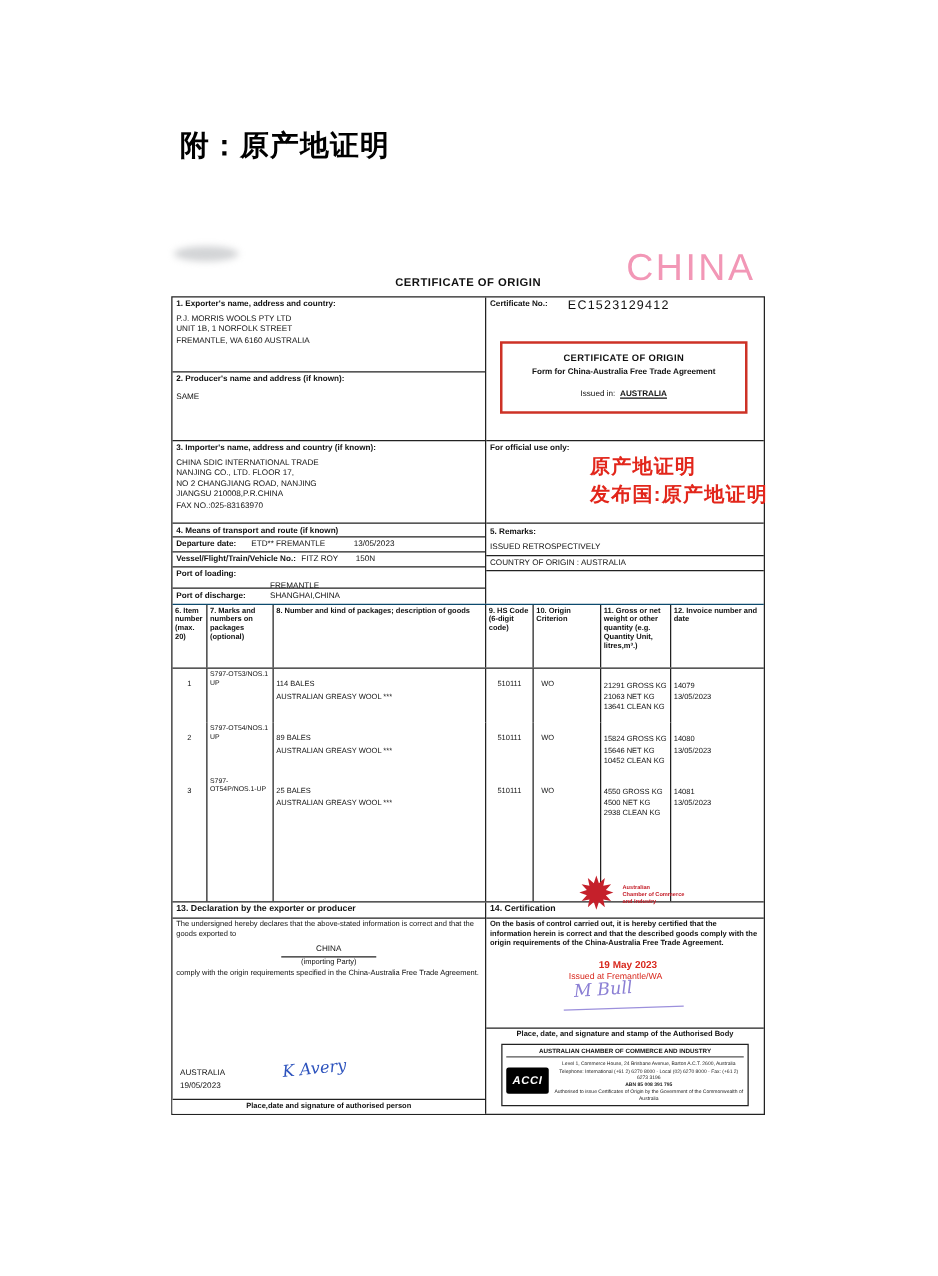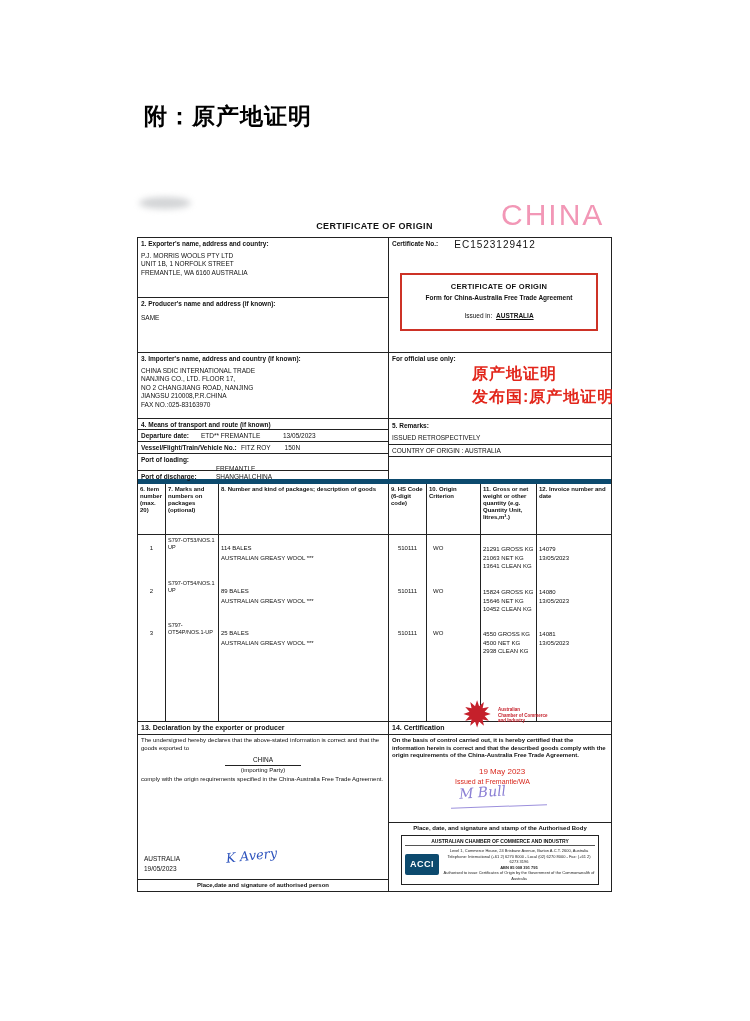--- a/index.html
+++ b/index.html
@@ -4,21 +4,21 @@
 <style>
   *{box-sizing:border-box;margin:0;padding:0}
   html,body{background:#fff}
   body{width:750px;height:1021px;font-family:"Liberation Sans","DejaVu Sans",sans-serif;color:#111;position:relative;overflow:hidden}
   .page{position:relative;width:750px;height:876px;background:#fff}
   .heading{position:absolute;left:144px;top:101px;font-size:23px;font-weight:bold;letter-spacing:1px;color:#000}
   .smudge{position:absolute;left:139px;top:197px;width:52px;height:12px;background:#a6a9ad;opacity:.5;filter:blur(3px);border-radius:50%}
   .copy{position:absolute;left:501px;top:198px;font-size:30px;color:#f297b6;letter-spacing:2px}
   .doc-title{position:absolute;left:137px;top:221px;width:475px;text-align:center;font-weight:bold;font-size:9px;letter-spacing:.4px}
   .cert{position:absolute;left:137px;top:237px;width:475px;height:655px;border:1px solid #222;font-size:6.5px;background:#fff;line-height:1.2}
-  .row-top{display:flex;height:246px;border-bottom:5px solid #0c4a6e}
+  .row-top{display:flex;height:246px;border-bottom:1px solid #0c4a6e}
   .colL{width:251px;border-right:1px solid #222}
   .colR{width:222px;position:relative}
   .bx{padding:2px 3px}
   .lbl{font-weight:bold;font-size:6.5px}
   .ln{font-size:6.5px;line-height:8.5px}
   .mt4{margin-top:4px}
   .box1{height:60px;border-bottom:1px solid #222}
   .box2{height:55px;border-bottom:1px solid #222}
   .box2 .val{margin-top:6px}
   .box3{height:66px;border-bottom:1px solid #222}
@@ -69,29 +69,29 @@
   .bhdr{font-weight:bold;font-size:7px;padding:2px 3px;border-bottom:1px solid #222}
   .b13 p{font-size:6px;line-height:7.5px;padding:2px 3px}
   .chinaline{text-align:center;margin-top:2px}
   .china{display:inline-block;padding:0 28px 1px;border-bottom:1px solid #222;font-size:6.5px}
   .imp{text-align:center;font-size:6px;margin-top:1px}
   .place13{position:absolute;left:6px;top:133px;font-size:6.5px}
   .date13{position:absolute;left:6px;top:143px;font-size:6.5px}
   .sig13{position:absolute;left:88px;top:126px;font-family:"DejaVu Serif",serif;font-style:italic;color:#2d53bd;font-size:13px;transform:rotate(-6deg)}
   .bfoot{position:absolute;bottom:0;left:0;right:0;border-top:1px solid #222;text-align:center;font-weight:bold;font-size:6px;padding:2px 0;background:#fff}
   .ctext{font-size:6px;line-height:7.5px;padding:2px 3px;font-weight:bold}
-  .reddate{position:absolute;left:90px;top:45px;color:#d8281d;font-weight:normal;font-size:8px}
+  .reddate{position:absolute;left:90px;top:45px;color:#d8281d;font-weight:bold;font-size:8px}
   .redissued{position:absolute;left:66px;top:56px;color:#d8281d;font-size:7px}
   .sig14{position:absolute;left:70px;top:62px;font-family:"DejaVu Serif",serif;font-style:italic;color:#8b7fd4;font-size:14px;transform:rotate(-4deg)}
   .sigline{position:absolute;left:62px;top:84px;width:96px;border-bottom:1.5px solid #9c90dc;transform:rotate(-2deg)}
   .abody{position:absolute;top:100px;left:0;right:0;border-top:1px solid #222;text-align:center;font-weight:bold;font-size:6px;padding:2px 0}
   .chamber{position:absolute;left:12px;top:113px;width:198px;height:50px;border:1px solid #222;padding:2px 3px}
   .chname{text-align:center;font-weight:bold;font-size:5px;border-bottom:1px solid #555;padding-bottom:1px}
   .chrow{display:flex;margin-top:2px;align-items:center}
-  .acci{background:#0c4a6e;color:#fff;font-weight:bold;font-size:9px;padding:5px;border-radius:2px;letter-spacing:.5px}
+  .acci{background:#000000;color:#fff;font-weight:bold;font-style:italic;font-size:9px;padding:5px;border-radius:2px;letter-spacing:.5px}
   .chaddr{font-size:4px;line-height:5.5px;margin-left:4px;text-align:center;flex:1;color:#222}
   .addr-bold{font-weight:bold}
   .seal-star{position:absolute;left:462px;top:697px;color:#c5202b;font-size:36px;line-height:36px}
   .seal-text{position:absolute;left:498px;top:707px;color:#c5202b;font-size:4.5px;line-height:5.5px;font-weight:bold}
 </style>
 </head>
 <body>
 
 <div class="page">
 

